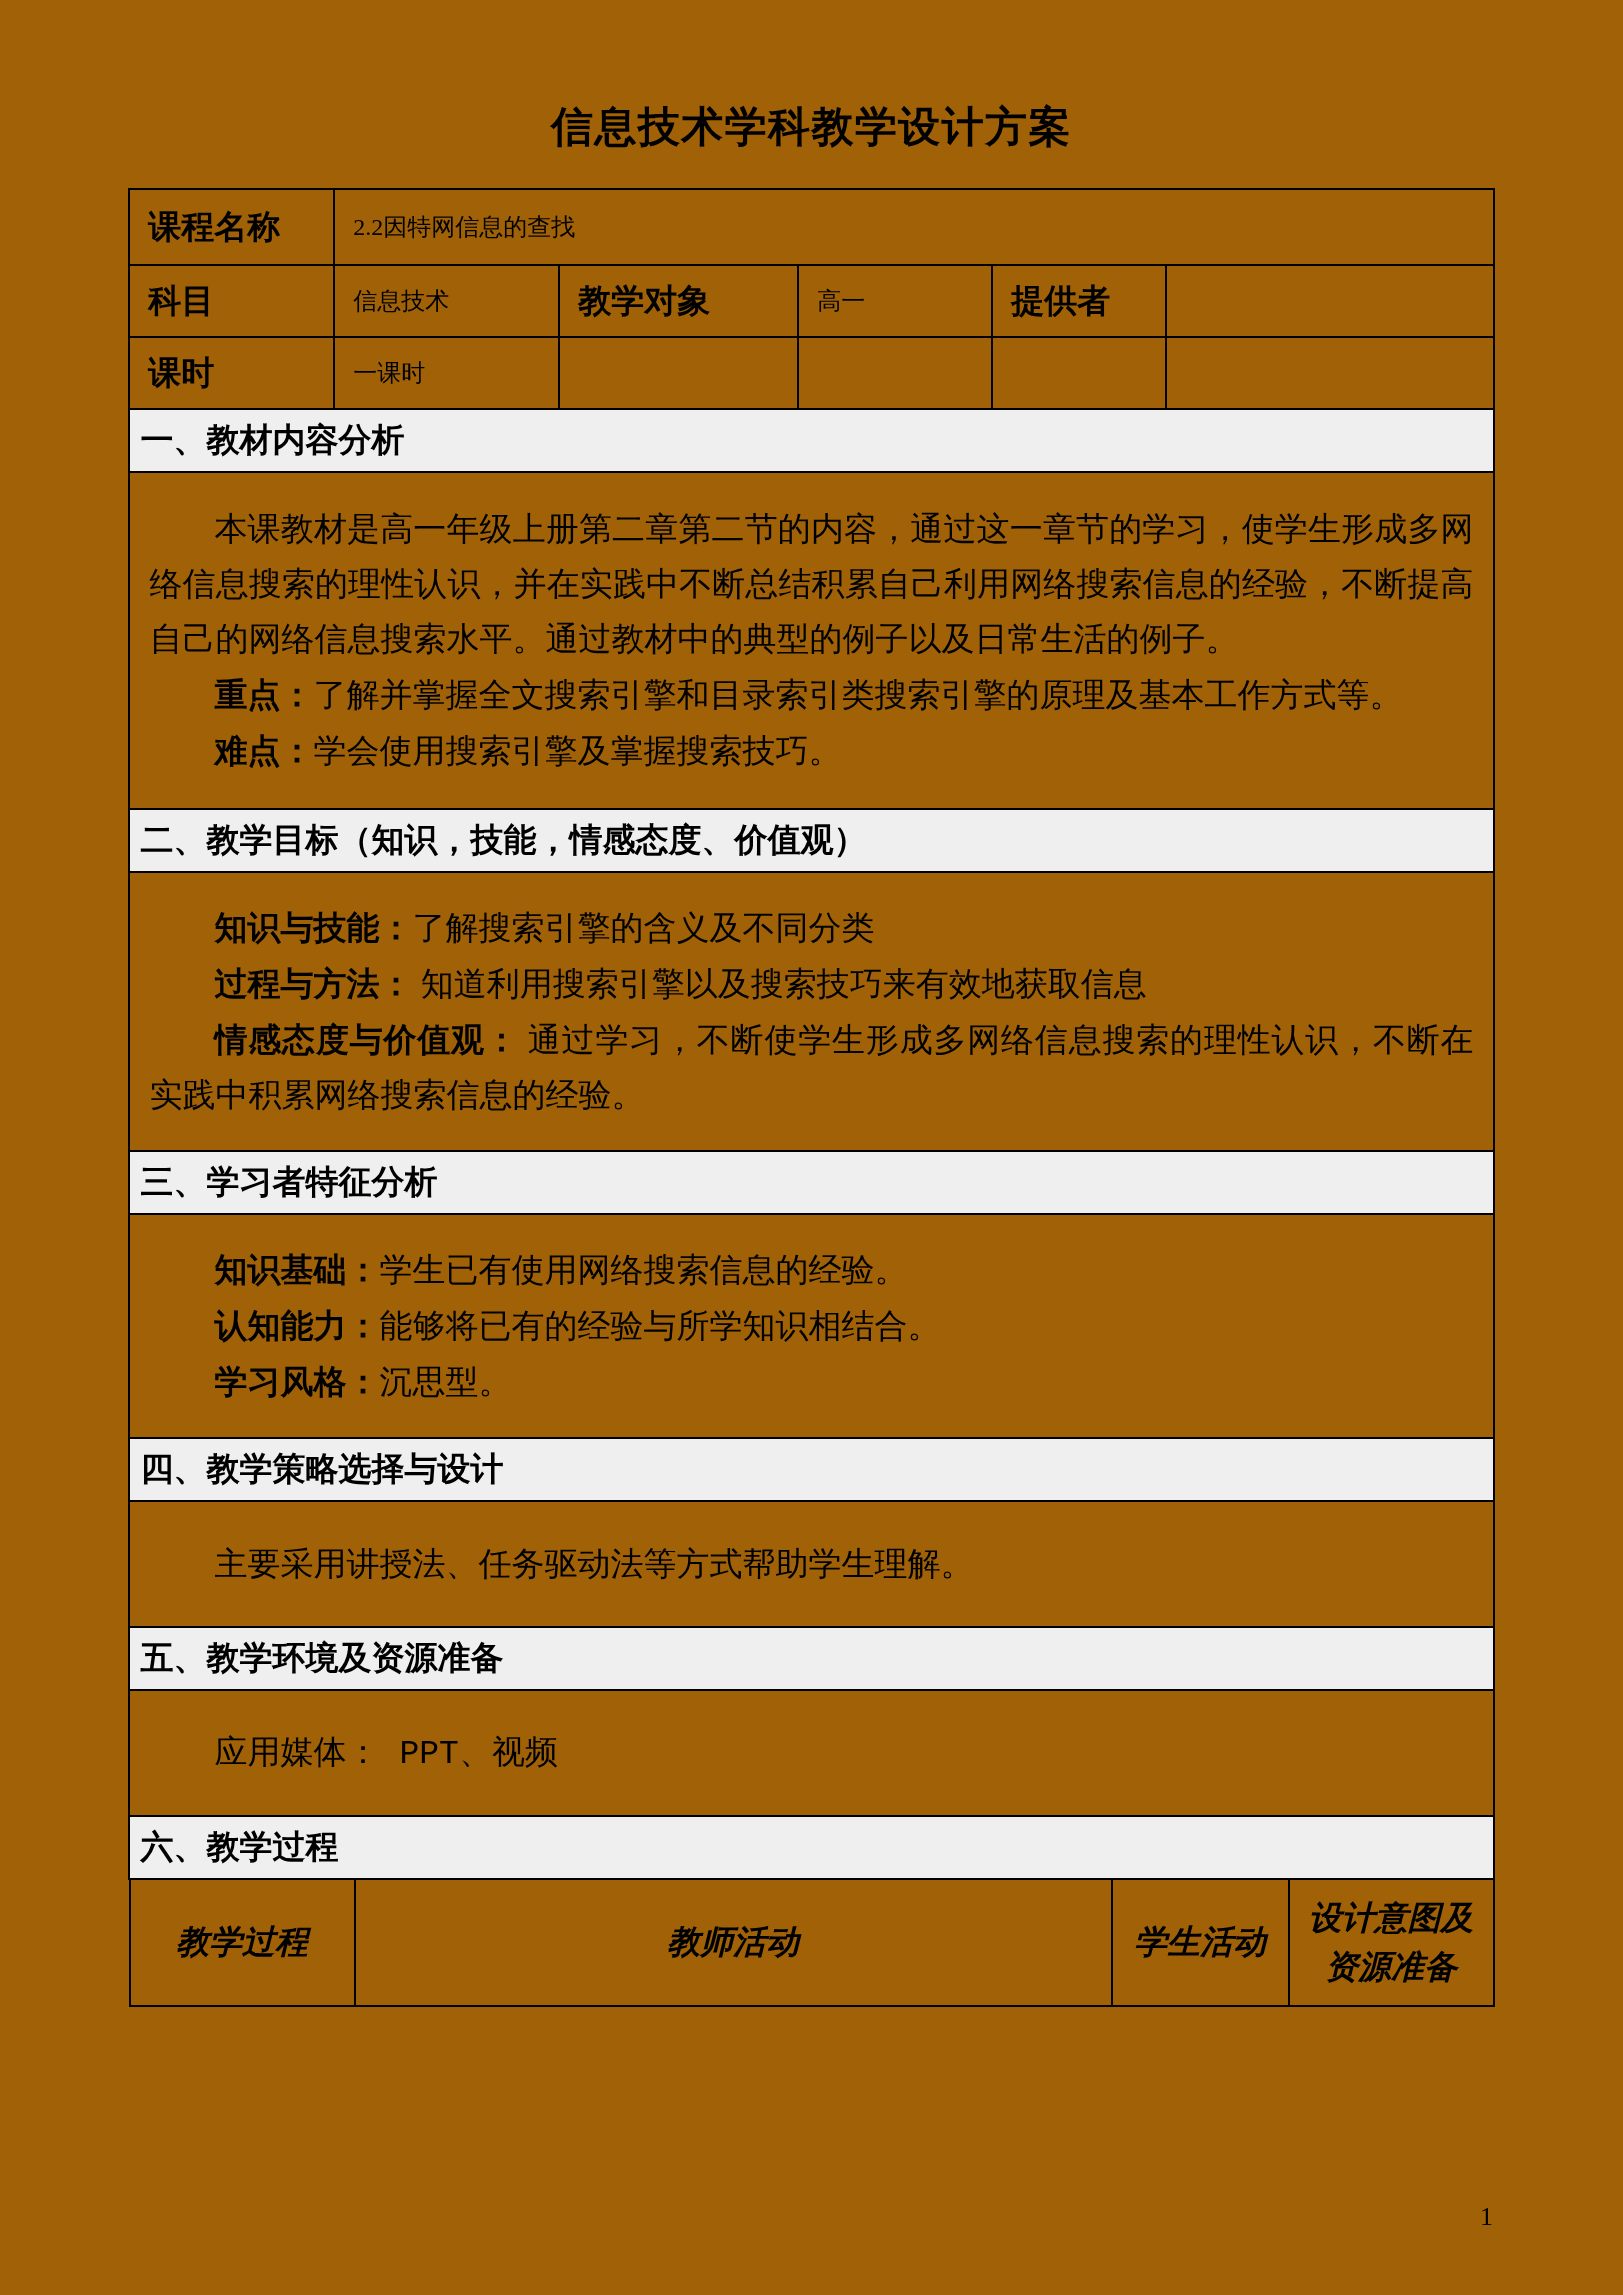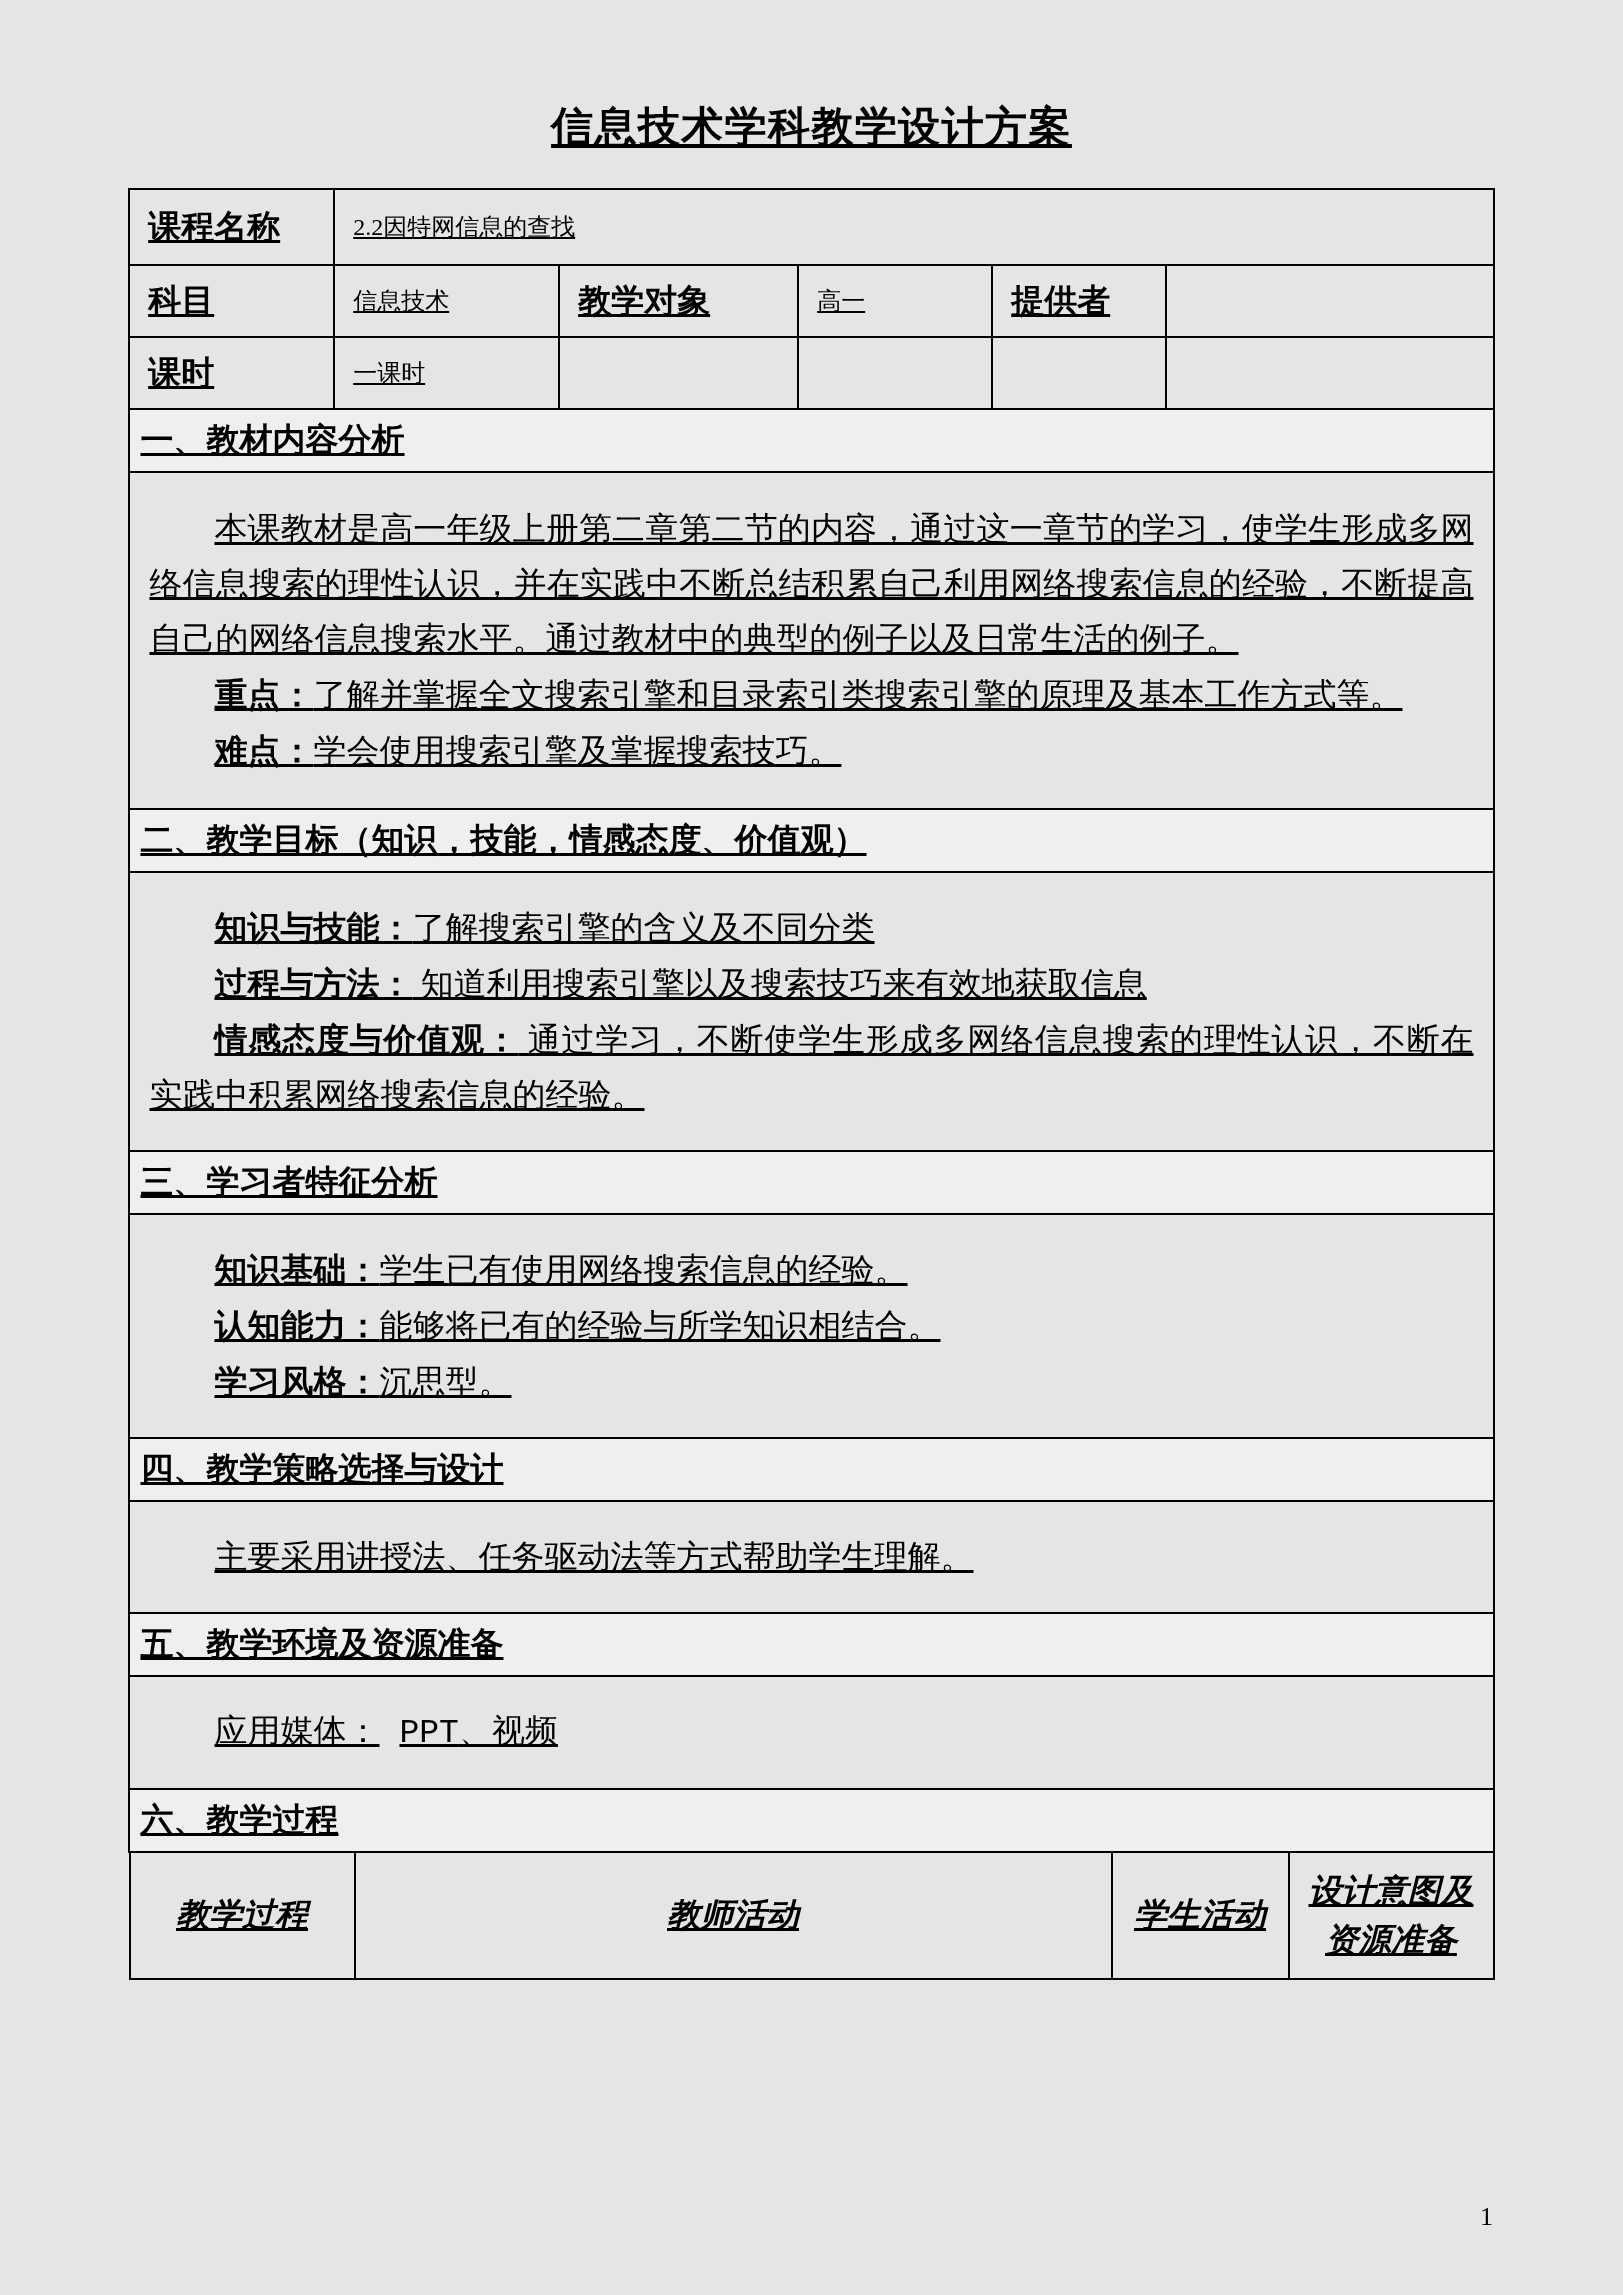--- a/index.html
+++ b/index.html
@@ -1,25 +1,24 @@
 <!DOCTYPE html>
 <html style="font-size:11px"><head>
 <meta charset="utf-8">
 <style>
   * { box-sizing: border-box; }
   html, body { margin: 0; padding: 0; background: #ffffff; }
   .page {
     position: relative;
     width: 1623px;
     height: 2295px;
-    background: #e5e5e5;
+    background: #a16207;
     color: #000000;
     font-family: "Liberation Serif", serif;
     overflow: hidden;
-    text-decoration: underline;
   }
   .title {
     margin: 0;
     padding-top: 99px;
     text-align: center;
     font-family: "Liberation Sans", sans-serif;
     font-weight: bold;
     font-size: 42px;
     letter-spacing: 1.4px;
   }
@@ -52,21 +51,21 @@
     padding-left: 10px;
   }
   .sec-b {
     font-size: 33px;
     padding: 27px 19px;
     vertical-align: middle;
   }
   .h495 { height: 337px; }
   .h400 { height: 273px; }
   .h325 { height: 222px; }
-  .h185 { height: 112px; }
+  .h185 { height: 126px; }
   .para {
     margin: 0;
     line-height: 55px;
     text-indent: 65px;
     text-align: justify;
   }
   .bl {
     font-family: "Liberation Sans", sans-serif;
     font-weight: bold;
   }

